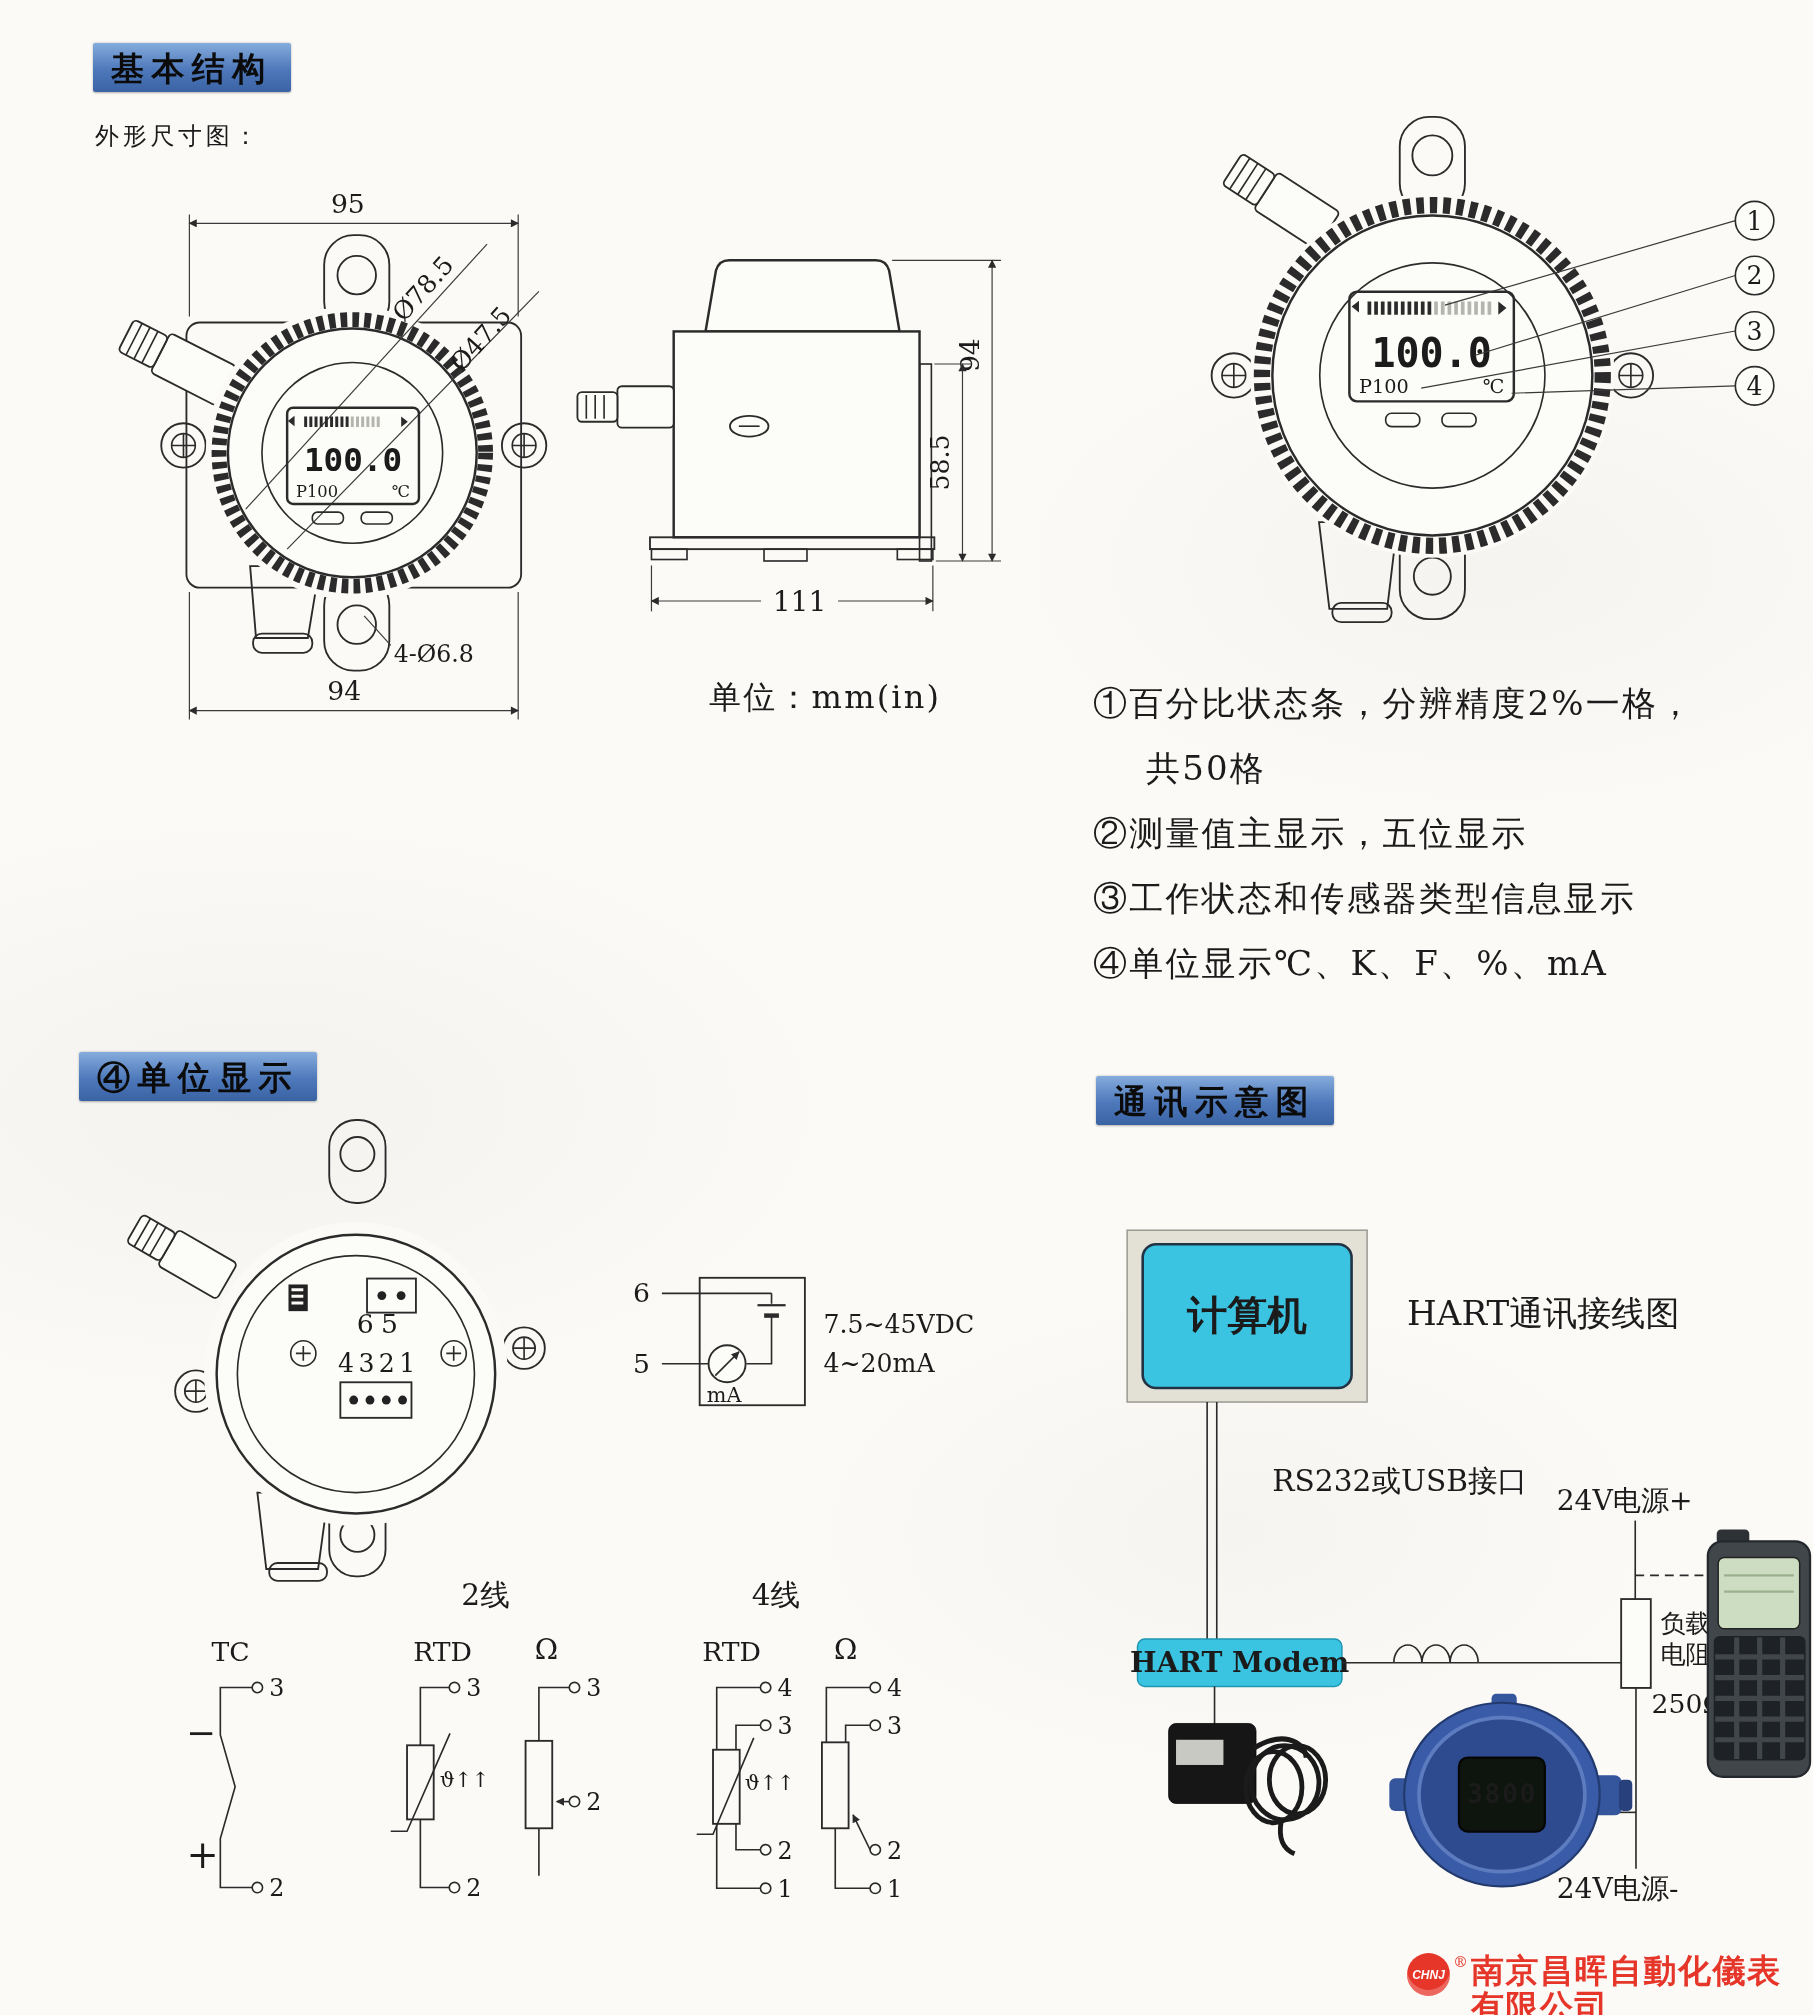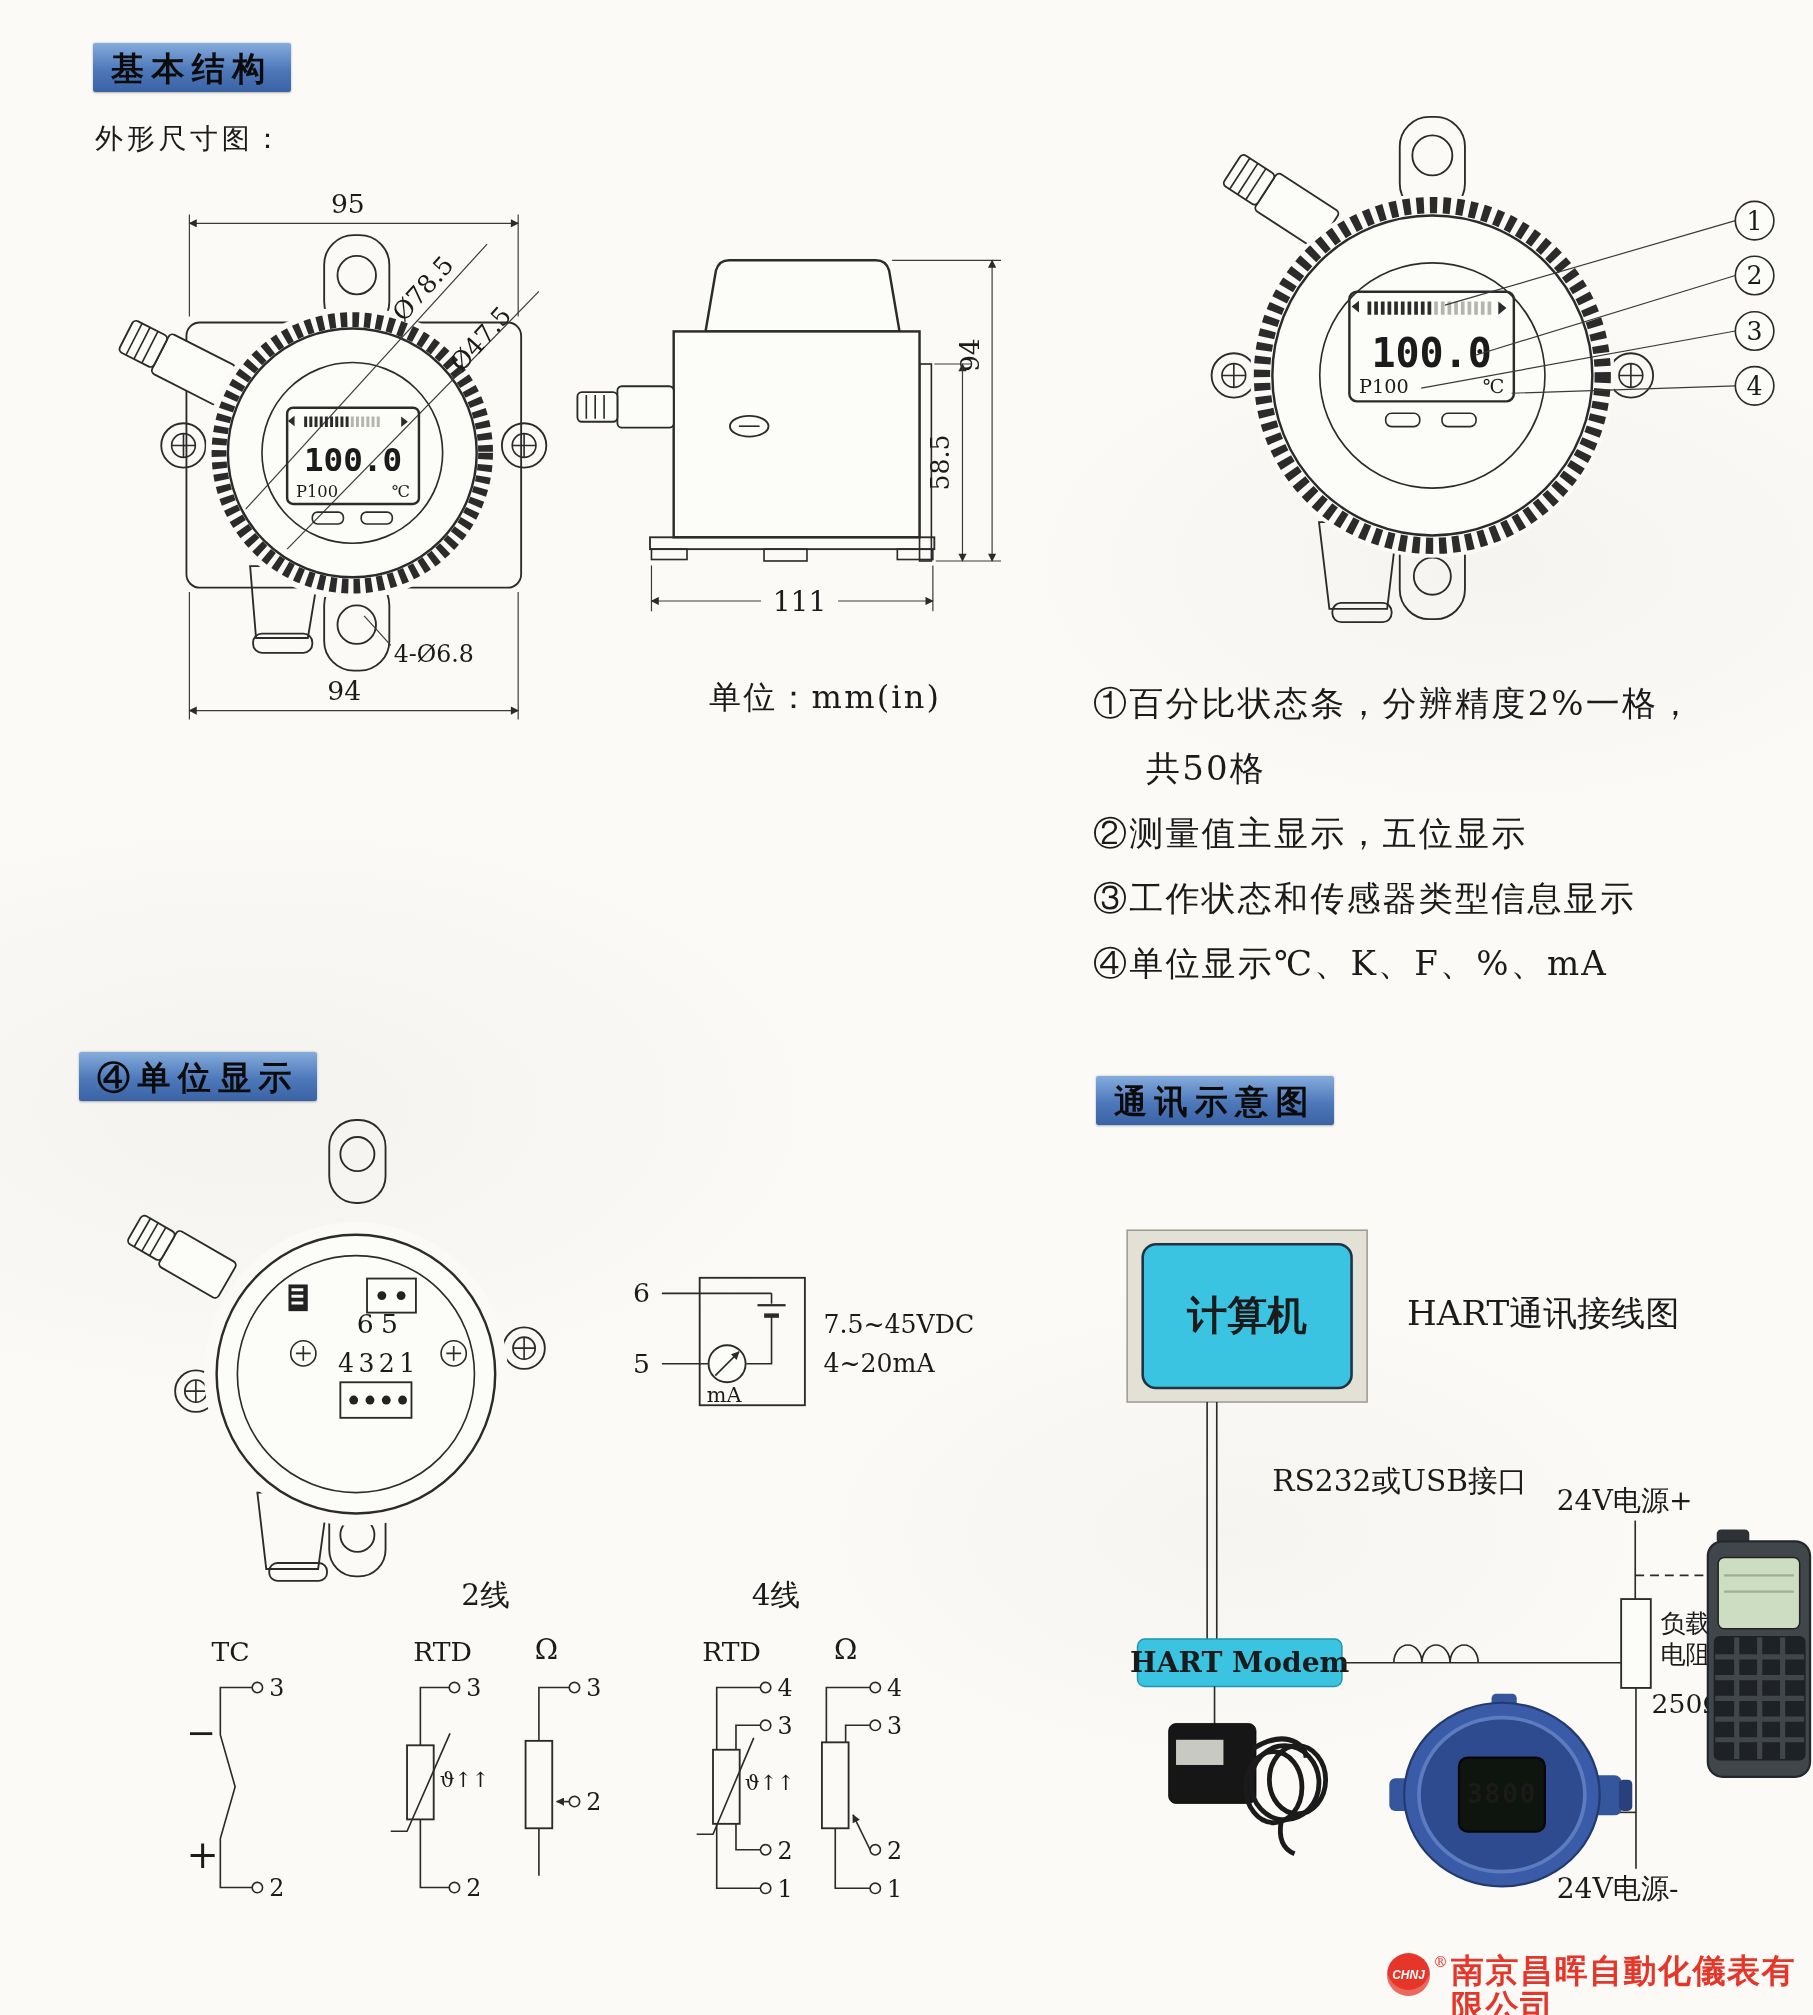--- a/index.html
+++ b/index.html
@@ -7,40 +7,40 @@
   .page{position:relative;width:1814px;height:2015px;overflow:hidden;
     background:
       radial-gradient(889px 444px at 14% 55%, rgba(110,108,96,.05), transparent 70%),
       radial-gradient(741px 385px at 82% 28%, rgba(110,108,96,.045), transparent 70%),
       radial-gradient(667px 370px at 68% 76%, rgba(110,108,96,.04), transparent 70%),
       #fbfaf7;
     font-family:"DejaVu Serif","Liberation Serif",serif;color:#1b1b1b;}
   .sec-hdr{position:absolute;background:linear-gradient(180deg,#85acdd 0%,#4d78ba 55%,#3a63a4 100%);
     color:#0b0b0b;font-weight:bold;font-size:33px;line-height:1;padding:9px 18px 7.4px;
     letter-spacing:7.4px;border-radius:2.2px;box-shadow:0 0.7px 2.2px rgba(0,0,0,.3);}
-  .subtitle{position:absolute;font-size:28px;letter-spacing:3.7px;}
+  .subtitle{position:absolute;font-size:24px;letter-spacing:3.7px;}
   .unit-note{position:absolute;font-size:32px;letter-spacing:2.2px;margin-left:8px;}
   .notes{position:absolute;width:726px;}
   .notes p{font-size:34px;line-height:65px;letter-spacing:2.2px;white-space:nowrap;}
   .notes p.indent{padding-left:53px;}
   svg{position:absolute;}
   svg text{font-family:"DejaVu Serif","Liberation Serif",serif;fill:#1b1b1b;}
   .seg{font-family:"DejaVu Sans Mono","Liberation Mono",monospace;font-weight:bold;}
   .ln{fill:none;stroke:#2b2b2b;stroke-width:2.5px;}
   .ln3{fill:none;stroke:#2b2b2b;stroke-width:3.3px;}
   .ln2{fill:none;stroke:#2b2b2b;stroke-width:2.2px;}
   .thin{fill:none;stroke:#3a3a3a;stroke-width:1.6px;}
   .mask{fill:#fbfaf7;stroke:none;}
   .face{fill:#fcfcf9;}
   .gear{fill:none;stroke:#2b2b2b;}
   .footer{position:absolute;left:1387px;top:1953px;display:flex;align-items:flex-start;color:#e63529;}
   .logo-circle{width:43px;height:43px;border-radius:50%;background:#e63529;color:#fff;
     display:flex;align-items:center;justify-content:center;
     font-family:"Liberation Sans",sans-serif;font-style:italic;font-weight:bold;font-size:12px;flex:none;
-    box-shadow:inset 0 -6px 0 rgba(255,255,255,.25);}
+    box-shadow:inset 0 -6px 0 rgba(255,255,255,.25);margin-left:20px;}
   .footer sup{font-size:15px;margin:0 3px 0 3px;}
   .footer .cn{font-weight:bold;font-size:33px;letter-spacing:1.5px;line-height:1.1;}
 </style>
 </head>
 <body>
 
 <div class="page">
 
   <div class="sec-hdr" style="left:93px;top:43px;">
     <span>基本结构</span>

